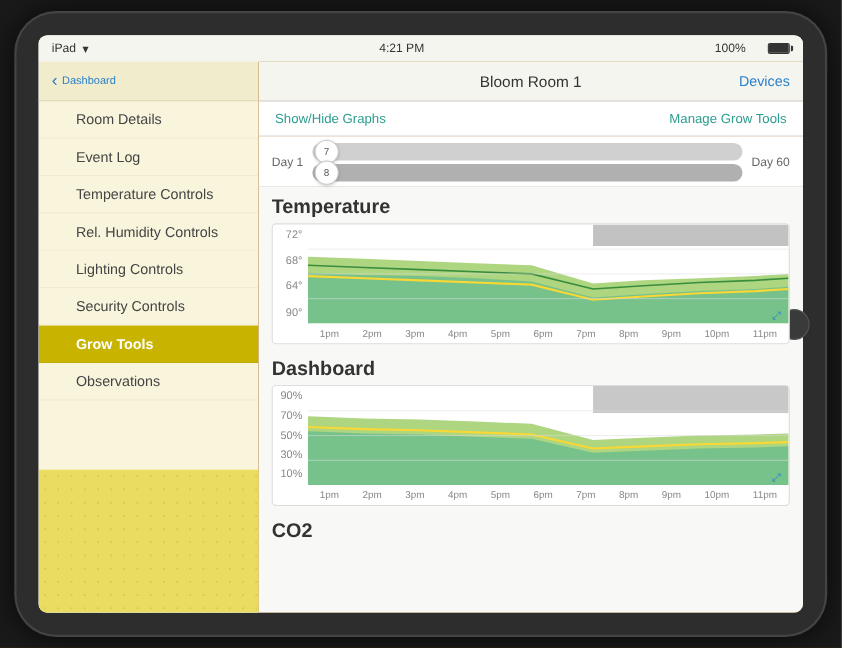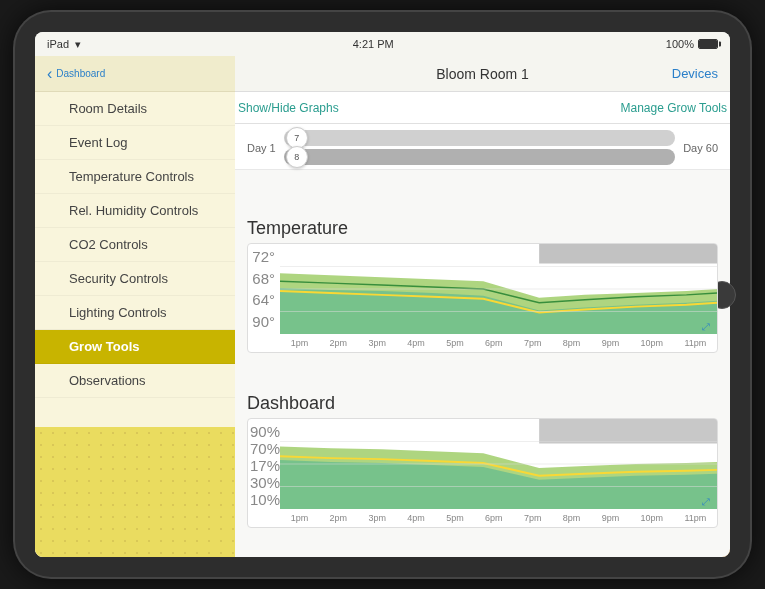--- a/index.html
+++ b/index.html
@@ -55,21 +55,21 @@
       display: flex;
       align-items: center;
       justify-content: space-between;
       padding: 0 12px;
       font-size: 11px;
       color: #333;
       flex-shrink: 0;
     }
     .status-left { display: flex; align-items: center; gap: 6px; }
     .status-center { font-weight: 500; }
-    .status-right { display: flex; align-items: center; gap: 4px; }
+    .status-right { display: flex; align-items: center; gap: 20px; }
     .battery-icon {
       width: 20px;
       height: 10px;
       border: 1.5px solid #333;
       border-radius: 2px;
       position: relative;
       display: inline-block;
     }
     .battery-icon::after {
       content: '';
@@ -185,21 +185,21 @@
       color: #2a7fc9;
       font-size: 13px;
     }
 
     .action-bar {
       height: 32px;
       background: #fff;
       display: flex;
       align-items: center;
       justify-content: space-between;
-      padding: 0 3px;
+      padding: 0 15px;
       border-bottom: 1px solid #e0e0e0;
       flex-shrink: 0;
     }
 
     .show-hide-link { color: #2a9d8f; font-size: 12px; }
     .manage-link { color: #2a9d8f; font-size: 12px; }
 
     
     .slider-area {
       padding: 6px 12px 4px;
@@ -261,24 +261,23 @@
       padding: 8px 12px;
       background: #f8f8f6;
     }
 
     .chart-section {
       margin-bottom: 12px;
     }
 
     .chart-title {
       font-size: 18px;
-      font-weight: 400;
+      font-weight: 700;
       color: #333;
       margin-bottom: 4px;
-      margin-top: 40px;
     }
 
     .chart-container {
       background: #fff;
       border: 1px solid #ddd;
       border-radius: 4px;
       height: 110px;
       position: relative;
       overflow: hidden;
     }
@@ -289,21 +288,21 @@
       top: 0;
       bottom: 18px;
       width: 32px;
       display: flex;
       flex-direction: column;
       justify-content: space-between;
       padding: 4px 2px;
     }
 
     .y-label {
-      font-size: 15px;
+      font-size: 10px;
       color: #888;
       text-align: right;
       padding-right: 3px;
     }
 
     .chart-plot {
       position: absolute;
       left: 32px;
       top: 0;
       right: 0;
@@ -368,23 +367,22 @@
         <div class="sidebar-header">
           <span class="back-arrow">‹</span>
           <span class="sidebar-title">Dashboard</span>
         </div>
         <div class="sidebar-nav">
 
         <div class="nav-item">Room Details</div>
             <div class="nav-item">Event Log</div>
             <div class="nav-item">Temperature Controls</div>
             <div class="nav-item">Rel. Humidity Controls</div>
-            <div class="nav-item">CO2 Controls</div>
+            <div class="nav-item">Lighting Controls</div>
             <div class="nav-item">Security Controls</div>
-            <div class="nav-item">Lighting Controls</div>
             <div class="nav-item active">Grow Tools</div>
             <div class="nav-item">Observations</div>
           </div>
         <div class="sidebar-bottom"></div>
       </div>
 
       <div class="right-panel">
 
         <div class="right-header">
           <span class="room-title">Bloom Room 1</span>
@@ -459,21 +457,21 @@
               </div>
             </div>
           </div>
 
           <div class="chart-section">
             <div class="chart-title">Dashboard</div>
             <div class="chart-container">
               <div class="chart-y-labels">
                 <span class="y-label">90%</span>
                 <span class="y-label">70%</span>
-                <span class="y-label">17%</span>
+                <span class="y-label">50%</span>
                 <span class="y-label">30%</span>
                 <span class="y-label">10%</span>
               </div>
               <div class="chart-plot">
                 <svg class="chart-svg" viewBox="0 0 430 92" preserveAspectRatio="none">
                   <polygon points="0,0 255,0 255,25 430,25 430,0" fill="#9a9a9a" opacity="0.55"></polygon>
                   <polygon points="0,28 50,30 100,31 150,33 200,35 255,50 300,48 350,46 400,45 430,44 430,92 0,92" fill="#8bc34a" opacity="0.7"></polygon>
                   <polygon points="0,42 50,44 100,45 150,47 200,49 255,62 300,60 350,58 400,57 430,56 430,92 0,92" fill="#26a69a" opacity="0.4"></polygon>
                   <polyline points="0,38 50,40 100,41 150,43 200,45 255,58 300,56 350,54 400,53 430,52" fill="none" stroke="#f9d835" stroke-width="2"></polyline>
                   <line x1="0" y1="23" x2="430" y2="23" stroke="#ddd" stroke-width="0.5"></line>

